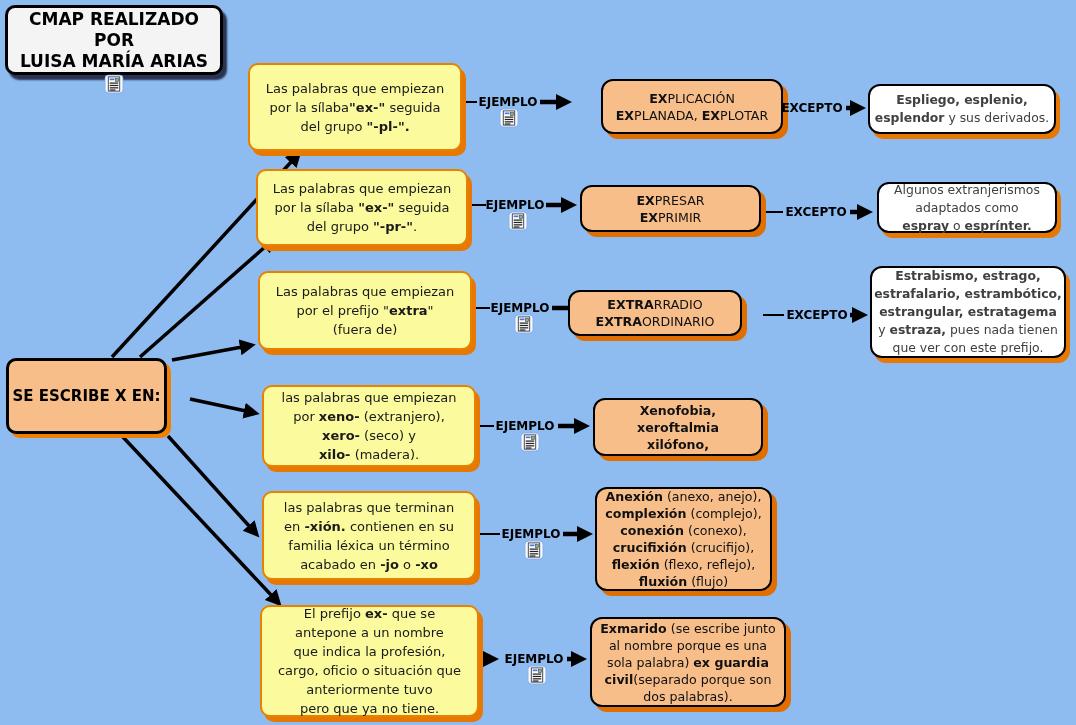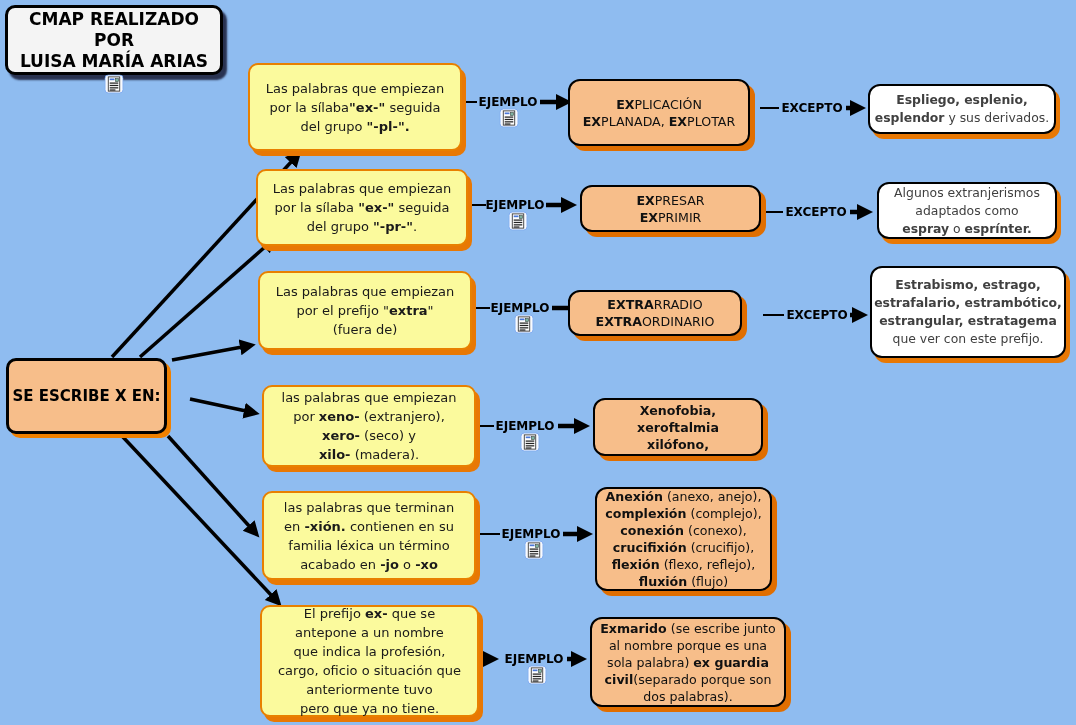--- a/index.html
+++ b/index.html
@@ -139,21 +139,21 @@
     </div>
   <div class="node rule" style="left:260px;top:605px;width:219px;height:112px">
       <div class="tl"><span>El prefijo </span><span class="b">ex-</span><span> que se</span></div>
       <div class="tl"><span>antepone a un nombre</span></div>
       <div class="tl"><span>que indica la profesión,</span></div>
       <div class="tl"><span>cargo, oficio o situación que</span></div>
       <div class="tl"><span>anteriormente tuvo</span></div>
       <div class="tl"><span>pero que ya no tiene.</span></div>
     </div>
 
-  <div class="node example" style="left:568px;top:79px;width:182px;height:67px">
+  <div class="node example" style="left:601px;top:79px;width:182px;height:55px">
       <div class="tl"><span class="b">EX</span><span>PLICACIÓN</span></div>
       <div class="tl"><span class="b">EX</span><span>PLANADA, </span><span class="b">EX</span><span>PLOTAR</span></div>
     </div>
   <div class="node example" style="left:580px;top:185px;width:181px;height:47px">
       <div class="tl"><span class="b">EX</span><span>PRESAR</span></div>
       <div class="tl"><span class="b">EX</span><span>PRIMIR</span></div>
     </div>
   <div class="node example" style="left:568px;top:290px;width:174px;height:46px">
       <div class="tl"><span class="b">EXTRA</span><span>RRADIO</span></div>
       <div class="tl"><span class="b">EXTRA</span><span>ORDINARIO</span></div>
@@ -176,29 +176,30 @@
       <div class="tl"><span>al nombre porque es una</span></div>
       <div class="tl"><span>sola palabra) </span><span class="b">ex guardia</span></div>
       <div class="tl"><span class="b">civil</span><span>(separado porque son</span></div>
       <div class="tl"><span>dos palabras).</span></div>
     </div>
 
   <div class="node exception" style="left:868px;top:84px;width:188px;height:50px">
       <div class="tl"><span class="b">Espliego, esplenio,</span></div>
       <div class="tl"><span class="b">esplendor</span><span> y sus derivados.</span></div>
     </div>
-  <div class="node exception" style="left:877px;top:182px;width:180px;height:57px">
+  <div class="node exception" style="left:877px;top:182px;width:180px;height:51px">
       <div class="tl"><span>Algunos extranjerismos</span></div>
       <div class="tl"><span>adaptados como</span></div>
       <div class="tl"><span class="b">espray</span><span> o </span><span class="b">esprínter.</span></div>
     </div>
   <div class="node exception" style="left:870px;top:266px;width:196px;height:92px">
       <div class="tl"><span class="b">Estrabismo, estrago,</span></div>
       <div class="tl"><span class="b">estrafalario, estrambótico,</span></div>
       <div class="tl"><span class="b">estrangular, estratagema</span></div>
+      <div class="tl"><span>y </span><span class="b">estraza,</span><span> pues nada tienen</span></div>
       <div class="tl"><span>que ver con este prefijo.</span></div>
     </div>
 
   <div class="clabel" style="left:508px;top:102px">EJEMPLO</div>
   <span class="res-icon" style="left:509px;top:118px"><svg viewBox="0 0 20 20" width="19" height="19">
         <rect x="0.5" y="0.5" width="19" height="19" rx="3.5" fill="#F8FBFF" stroke="#7AA6F0"></rect>
         <rect x="4" y="2.5" width="12" height="15" fill="#FFFFFF" stroke="#444"></rect>
         <rect x="5.5" y="4.2" width="5" height="1.8" fill="#4A78D8"></rect>
         <rect x="11.3" y="4" width="3.6" height="3.6" fill="#7FB2A0" stroke="#333" stroke-width="0.5"></rect>
         <rect x="5.5" y="8.4" width="9" height="1.3" fill="#222"></rect>

